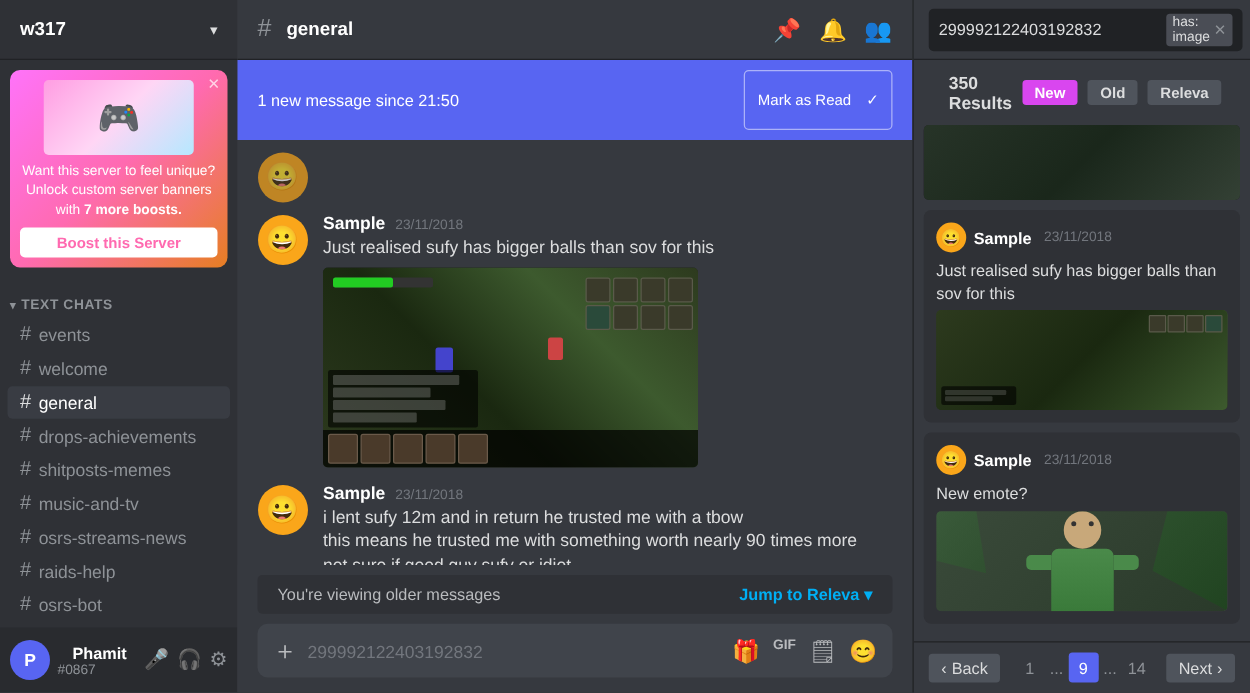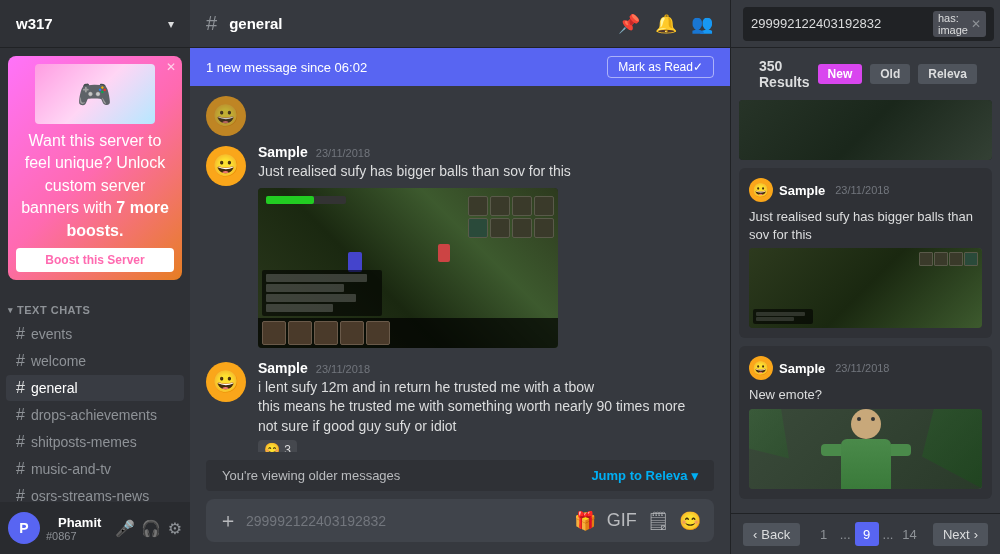--- a/index.html
+++ b/index.html
@@ -51,21 +51,21 @@
       justify-content: center;
       font-size: 24px;
     }
     .boost-banner-close {
       position: absolute;
       top: 4px; right: 6px;
       color: rgba(255,255,255,0.7);
       font-size: 12px;
       cursor: pointer;
     }
-    .boost-banner-text { font-size: 16px; color: #fff; line-height: 1.4; margin-bottom: 6px; }
+    .boost-banner-text { font-size: 11px; color: #fff; line-height: 1.4; margin-bottom: 6px; }
     .boost-banner-text strong { font-weight: 700; }
     .boost-btn {
       background: #fff;
       color: #ff6ab0;
       border: none;
       border-radius: 4px;
       padding: 5px 12px;
       font-size: 12px;
       font-weight: 700;
       cursor: pointer;
@@ -150,24 +150,24 @@
       align-items: center;
       justify-content: space-between;
       font-size: 13px;
       color: #fff;
     }
     .mark-as-read-btn {
       background: transparent;
       border: 1px solid rgba(255,255,255,0.5);
       color: #fff;
       border-radius: 4px;
-      padding: 3px 10px;
+      padding: 16px 10px;
       font-size: 12px;
       cursor: pointer;
-      display: flex; align-items: center; gap: 0;
+      display: flex; align-items: center; gap: 12px;
     }
 
     .chat-messages {
       flex: 1;
       overflow-y: auto;
       padding: 8px 16px;
     }
     .chat-messages::-webkit-scrollbar { width: 6px; }
     .chat-messages::-webkit-scrollbar-thumb { background: #202225; border-radius: 3px; }
 
@@ -465,21 +465,21 @@
     <span class="chat-header-hash">#</span>
     <span class="chat-header-name">general</span>
     <div class="chat-header-icons">
       <span>📌</span>
       <span>🔔</span>
       <span>👥</span>
     </div>
   </div>
 
   <div class="new-message-bar">
-    <span>1 new message since 06:02</span>
+    <span>1 new message since 21:50</span>
     <button class="mark-as-read-btn">
       <span>Mark as Read</span>
       <span>✓</span>
     </button>
   </div>
 
   <div class="chat-messages">
 
     <div class="message" style="opacity:0.7; margin-bottom:8px;">
       <div class="message-avatar">😀</div>
@@ -552,21 +552,21 @@
       <div class="jump-to-present-btn">
         <span>Jump to Releva</span>
         <span>▾</span>
       </div>
     </div>
     <div class="message-input-area">
       <span class="input-add-btn">＋</span>
       <input class="message-input" type="text" placeholder="299992122403192832" style="">
       <div class="input-icons">
         <span>🎁</span>
-        <span style="font-size:18px;font-weight:400;color:#b9bbbe;">GIF</span>
+        <span style="font-size:11px;font-weight:700;color:#b9bbbe;">GIF</span>
         <span>🗒</span>
         <span>😊</span>
       </div>
     </div>
   </div>
 </div>
 
 <div class="search-panel">
 
   <div class="search-panel-header">

